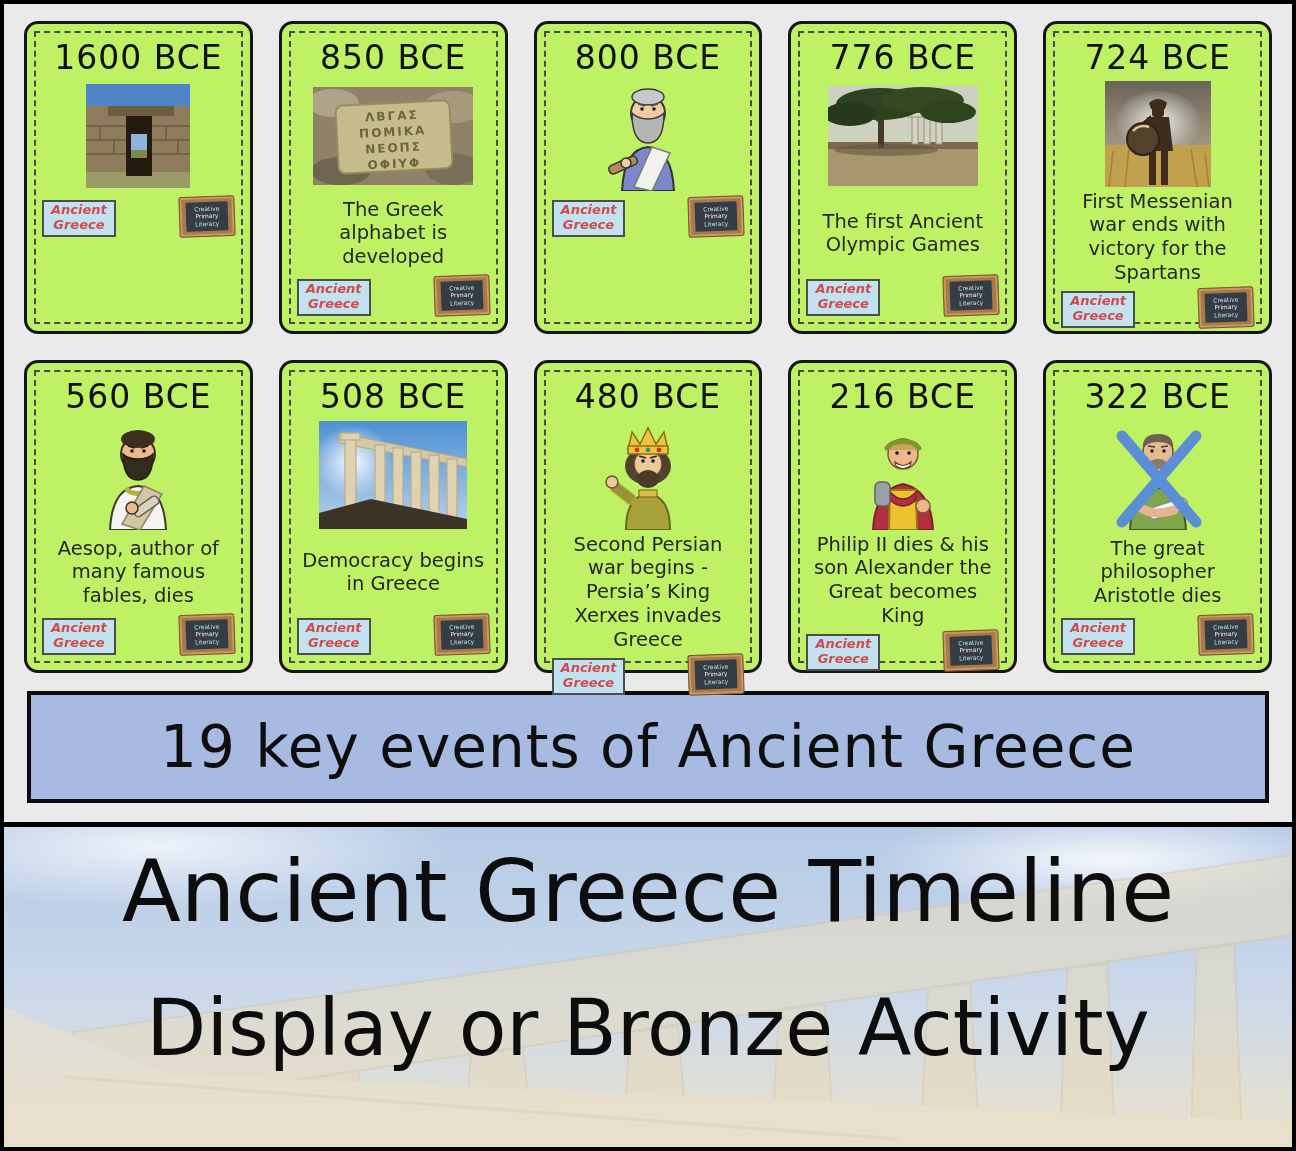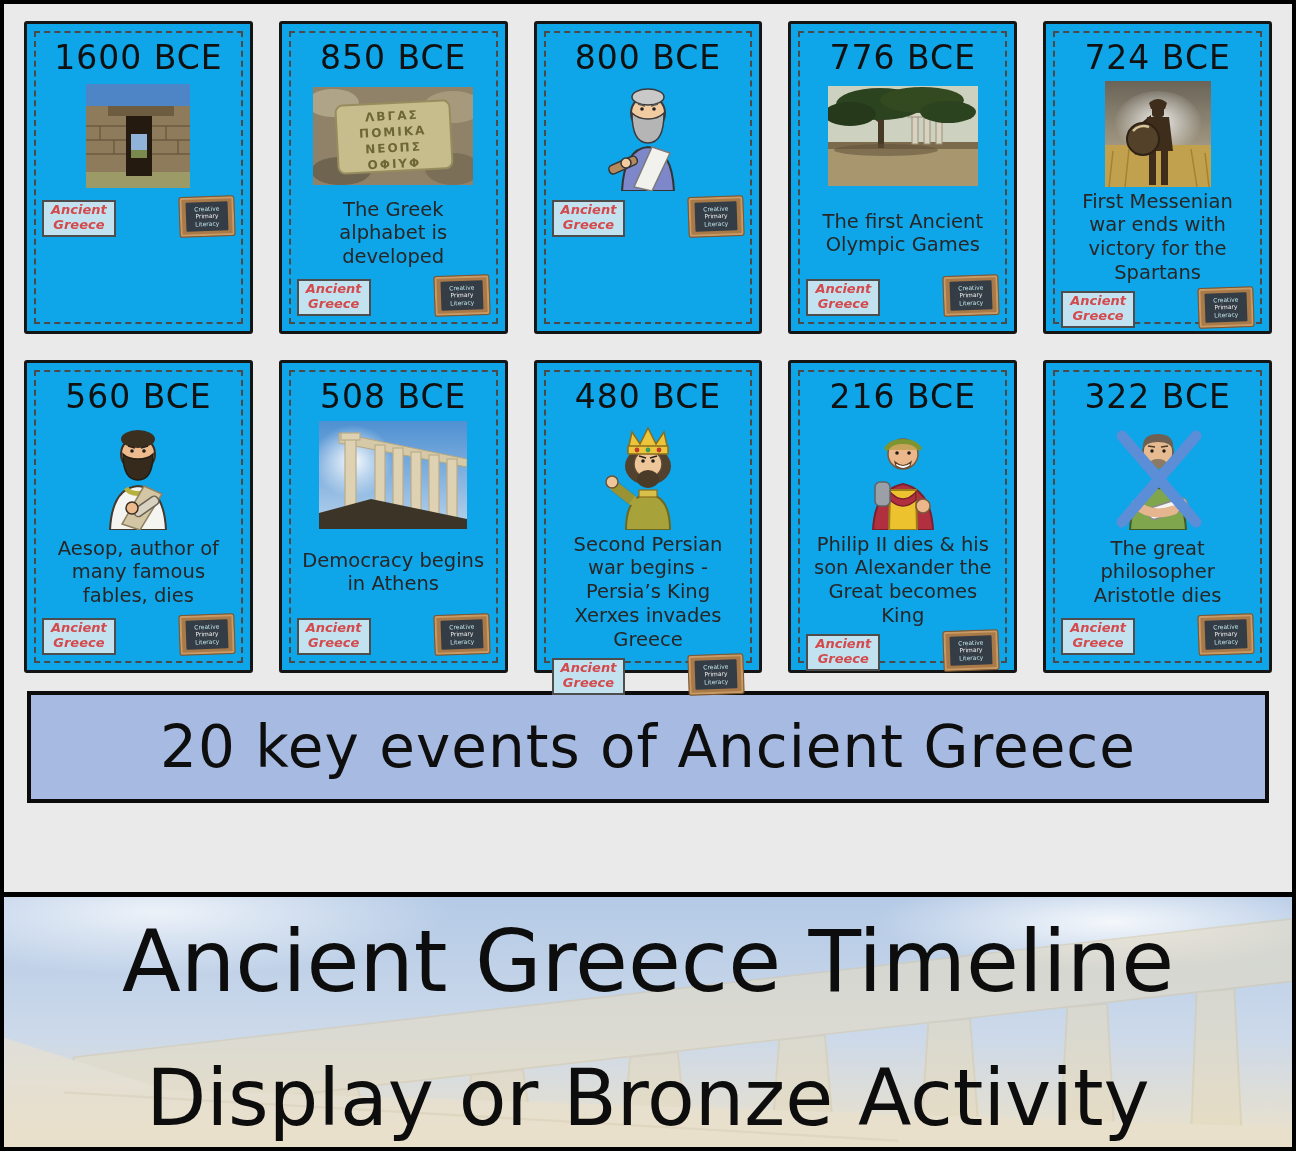--- a/index.html
+++ b/index.html
@@ -11,21 +11,21 @@
     border:4px solid #000; overflow:hidden; position:relative;
   }
 
   
   .cards-area{ padding:17px 20px 0 20px; }
   .cards-grid{
     display:grid; grid-template-columns:repeat(5,1fr);
     column-gap:26px; row-gap:26px;
   }
   .card{
-    background:#0ea5e9; border:3px solid #151515; border-radius:3px;
+    background:#bef264; border:3px solid #151515; border-radius:14px;
     height:313px; padding:7px;
   }
   .card-inner{
     height:100%; border:2px dashed #4a4a4a; border-radius:1px;
     display:flex; flex-direction:column; align-items:center;
     padding:6px 6px 6px 6px;
   }
   .card-date{
     font-size:33px; color:#111; letter-spacing:1px; line-height:1.05;
     margin-top:2px; white-space:nowrap;
@@ -65,21 +65,21 @@
   
   .banner{
     margin:18px 3px 15px 3px; height:112px;
     background:#a7bbe2; border:4px solid #0c0c0c;
     display:flex; align-items:center; justify-content:center;
   }
   .banner-text{ font-size:58px; color:#0e0e0e; letter-spacing:1px; white-space:nowrap; }
 
   
   .hero{
-    position:absolute; left:-4px; right:-4px; bottom:-4px; height:259px;
+    position:absolute; left:-4px; right:-4px; bottom:-4px; height:329px;
     border:4px solid #000; border-top-width:5px;
     background:
       radial-gradient(ellipse 340px 70px at 86% 10%, rgba(255,255,255,.85), transparent 70%),
       radial-gradient(ellipse 420px 90px at 12% 6%, rgba(255,255,255,.75), transparent 70%),
       linear-gradient(#b4cae6, #ccd9ea 55%, #e6e0cf 92%);
     overflow:hidden;
   }
   .hero svg.parthenon{ position:absolute; inset:0; width:100%; height:100%; opacity:.55; }
   .hero-title{
     position:absolute; width:100%; text-align:center; color:#0d0d0d; white-space:nowrap;
@@ -368,21 +368,21 @@
                 <rect x="56" y="24" width="10" height="64"></rect>
                 <rect x="74" y="27" width="10" height="64"></rect>
                 <rect x="92" y="31" width="10" height="63"></rect>
                 <rect x="110" y="34" width="10" height="63"></rect>
                 <rect x="128" y="38" width="10" height="62"></rect>
                 <rect x="22" y="12" width="19" height="7"></rect>
               </g>
               <polygon points="0,92 52,78 148,98 148,108 0,108" fill="#3d3428"></polygon>
             </svg>
           </div>
-          <div class="card-desc">Democracy begins in Athens</div>
+          <div class="card-desc">Democracy begins in Greece</div>
           <div class="card-logos">
             <div class="ag-badge">
               <div>Ancient</div>
                 <div>Greece</div>
             </div>
             <div class="chalkboard">
               <div class="board">
                   <span>Creative</span>
                   <span>Primary</span>
                   <span>Literacy</span>
@@ -504,21 +504,21 @@
                   <span>Literacy</span>
                 </div>
             </div>
           </div>
         </div>
       </div>
 
     </div>
 
     <div class="banner">
-      <div class="banner-text">20 key events of Ancient Greece</div>
+      <div class="banner-text">19 key events of Ancient Greece</div>
     </div>
   </div>
 
   <div class="hero">
     <svg class="parthenon" viewBox="0 0 1296 320" preserveAspectRatio="none">
       <polygon points="70,205 1296,28 1296,108 70,285" fill="#e8dcc0" stroke="#d6c8a6" stroke-width="2"></polygon>
       <g fill="#e6dabc" stroke="#d8caa8" stroke-width="2">
         <polygon points="120,278 180,270 196,320 112,320"></polygon>
         <polygon points="300,252 356,244 370,320 292,320"></polygon>
         <polygon points="470,228 522,221 534,320 462,320"></polygon>

